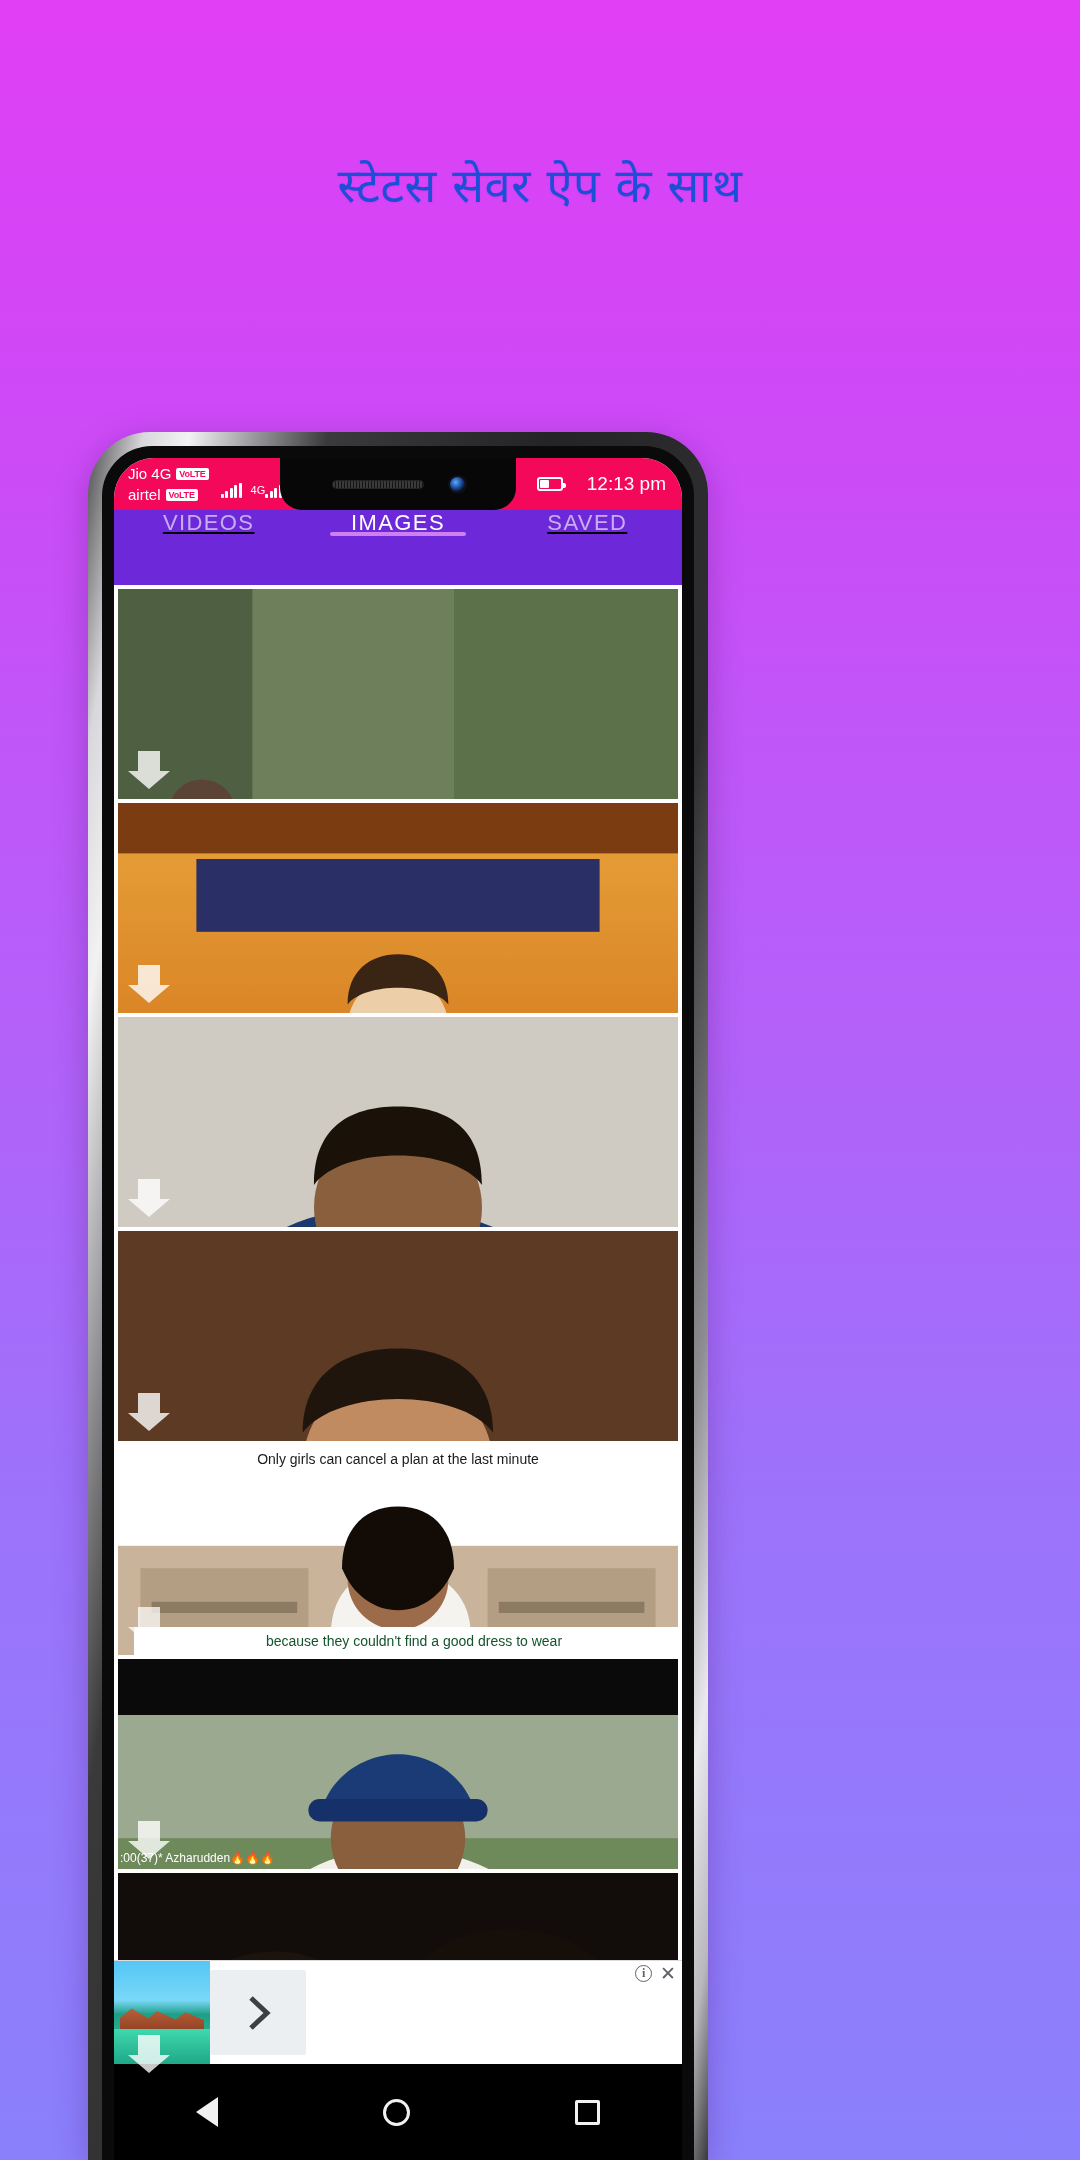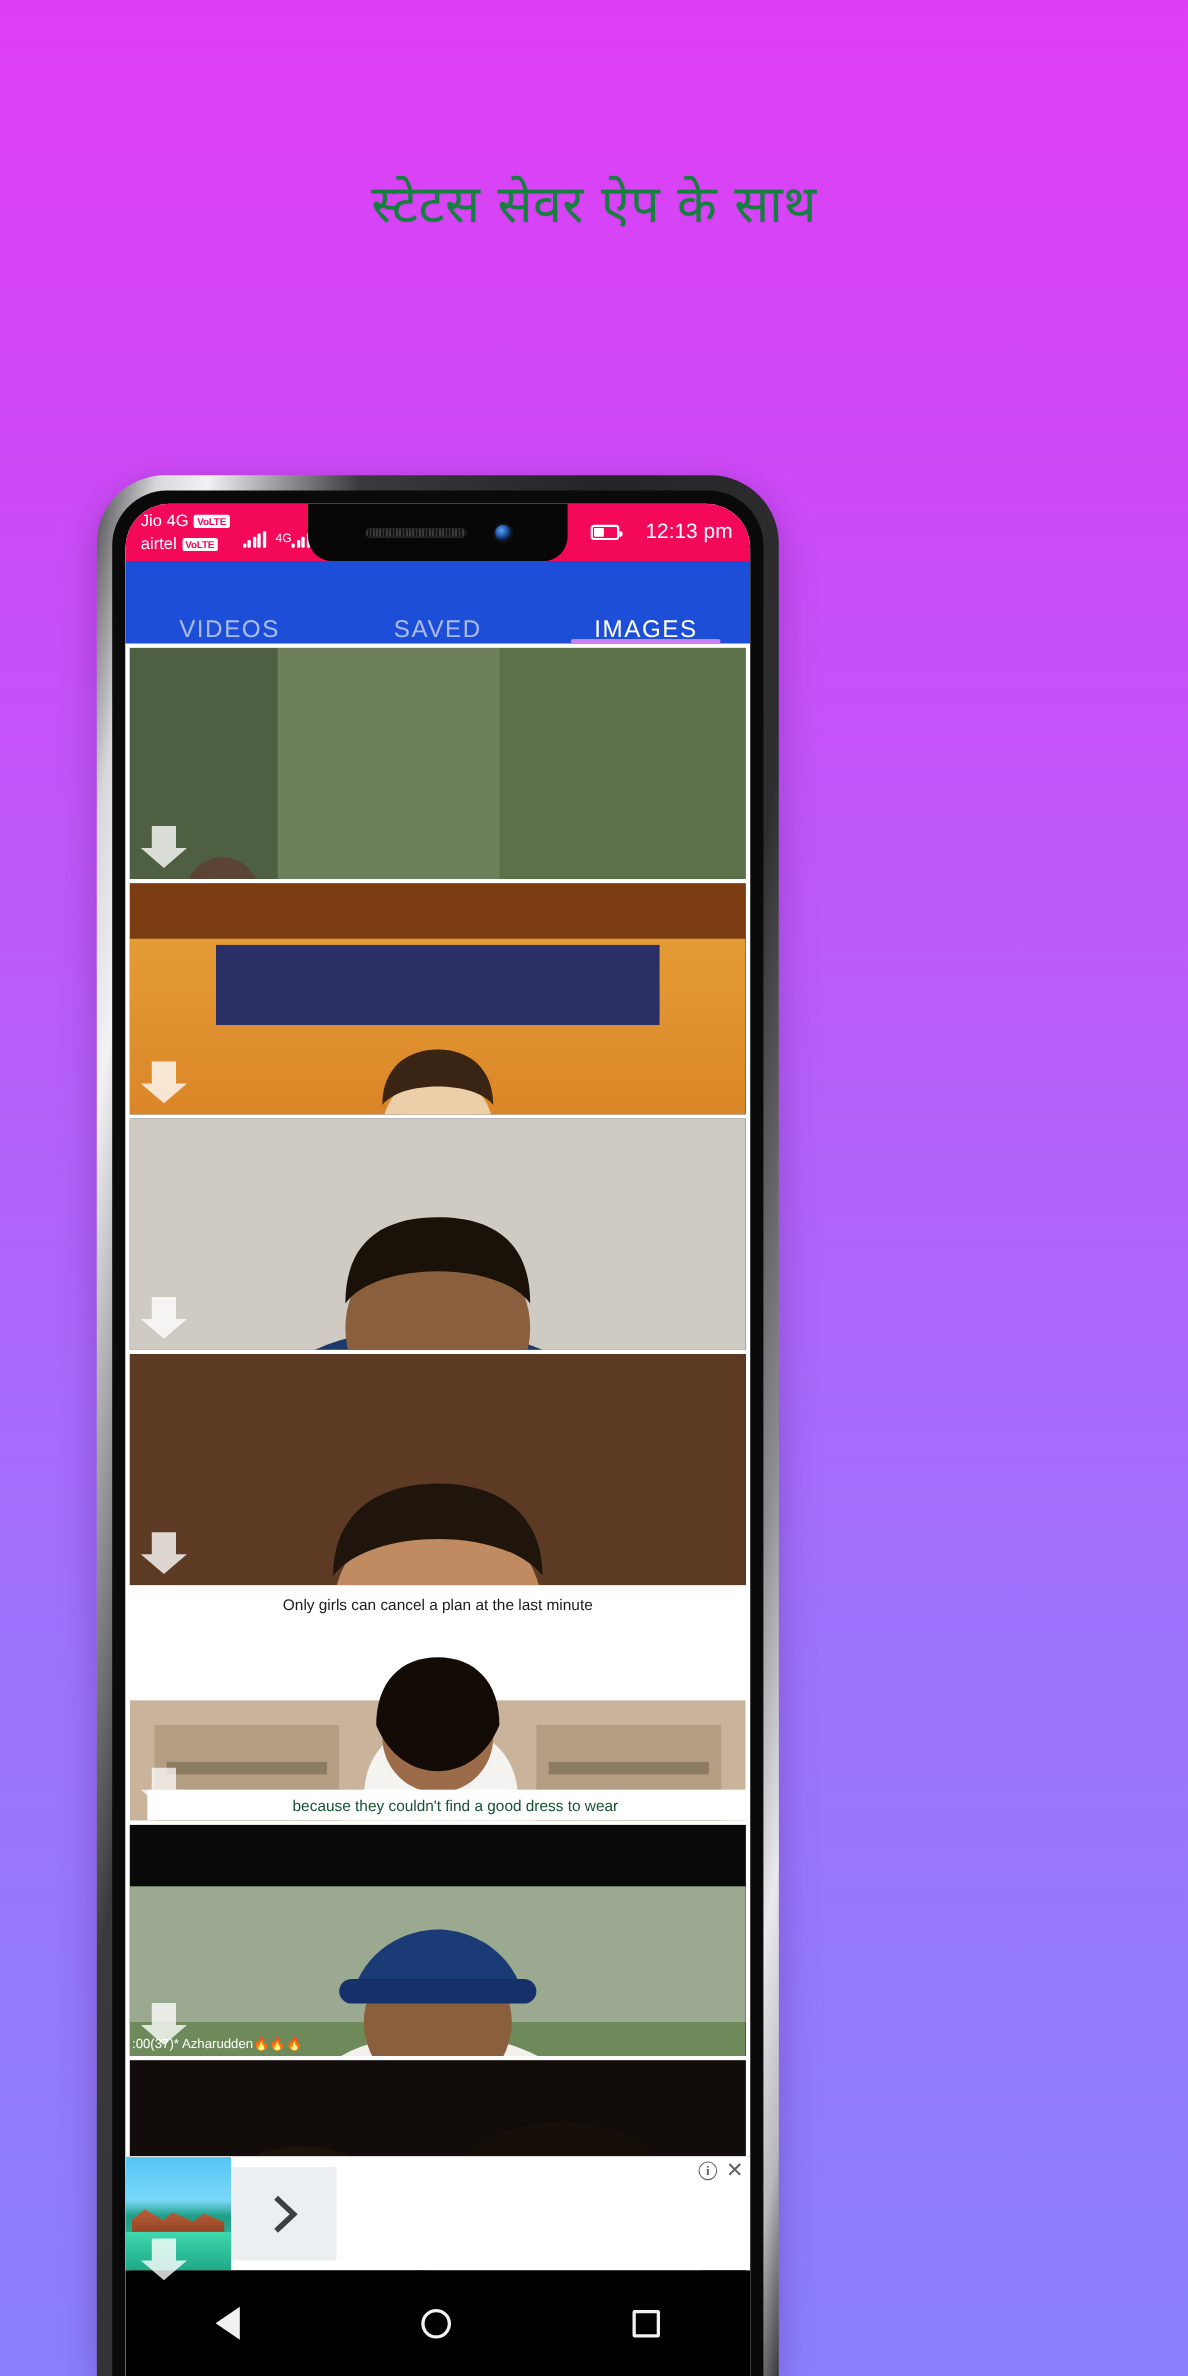--- a/index.html
+++ b/index.html
@@ -12,21 +12,21 @@
   body {
     background: linear-gradient(180deg, #e03ef5 0%, #cf49f7 18%, #b95cf9 42%, #9c73fb 70%, #8a80fc 100%);
     position: relative;
   }
 
   
   .headline {
     position: absolute;
     top: 152px; left: 0; width: 1080px;
     text-align: center;
-    color: #15803d;
+    color: #1d4ed8;
     font-size: 47px;
     font-weight: 400;
     letter-spacing: 0.5px;
     font-family: "DejaVu Sans", sans-serif;
     text-shadow: 0 1px 2px rgba(0,0,0,0.06);
   }
 
   
   .phone {
     position: absolute;
@@ -132,23 +132,24 @@
   .appbar {
     background: #f4085a; height: 92px;
     display: flex; align-items: center; padding-left: 24px;
   }
   .app-title {
     color: #fff; font-size: 31px; font-weight: bold; letter-spacing: 0.2px;
   }
 
   
   .tabs {
-    background: #1d4ed8; height: 75px;
-    display: flex; align-items: flex-end;
+    background: #6d28d9; height: 75px;
+    display: flex; align-items: flex-start;
     position: relative;
+    text-decoration: underline;
   }
   .tab {
     flex: 1; display: flex; align-items: center; justify-content: center;
     color: rgba(255,255,255,0.62); font-size: 22px; letter-spacing: 1.4px;
     position: relative;
   }
   .tab.active { color: #ffffff; }
   .tab.active::after {
     content: ""; position: absolute; bottom: 0; left: 14%; width: 72%;
     height: 4px; background: #cf7ff0; border-radius: 2px;
@@ -288,22 +289,22 @@
           <span class="battery">
               <span></span>
             </span>
           <span class="sb-time">12:13 pm</span>
         </div>
       </div>
 
 
       <div class="tabs">
         <div class="tab">VIDEOS</div>
+        <div class="tab active">IMAGES</div>
         <div class="tab">SAVED</div>
-        <div class="tab active">IMAGES</div>
       </div>
 
       <div class="grid">
 
         <div class="cell">
           <svg class="art" viewBox="0 0 100 100" preserveAspectRatio="none">
             <rect width="100" height="100" fill="#cfd6cf"></rect>
             <rect width="100" height="46" fill="#b9c3b0"></rect>
             <path d="M0 0h100v46H0z" fill="#6e7f5c"></path>
             <path d="M0 0h24v46H0z" fill="#4e6041"></path>

